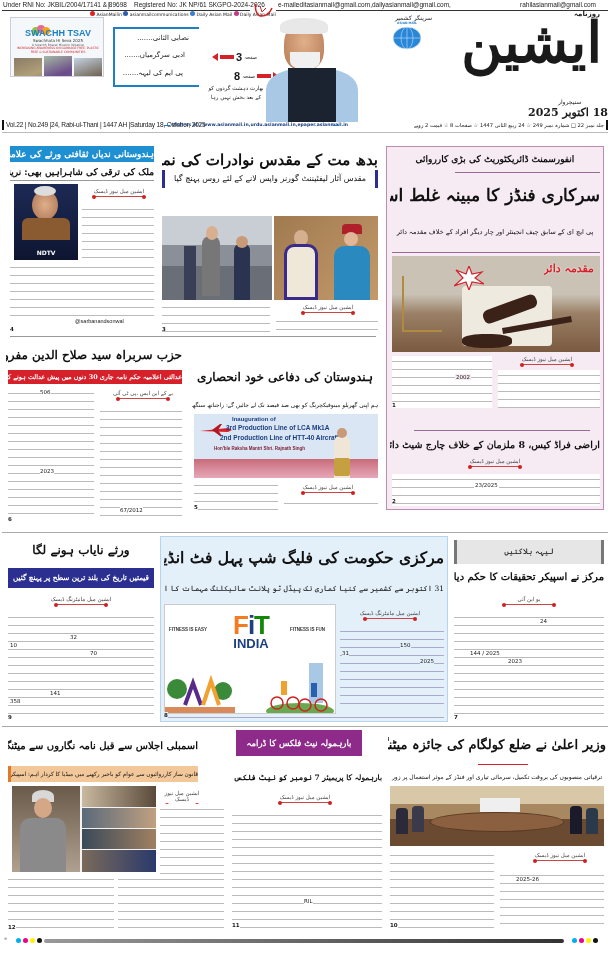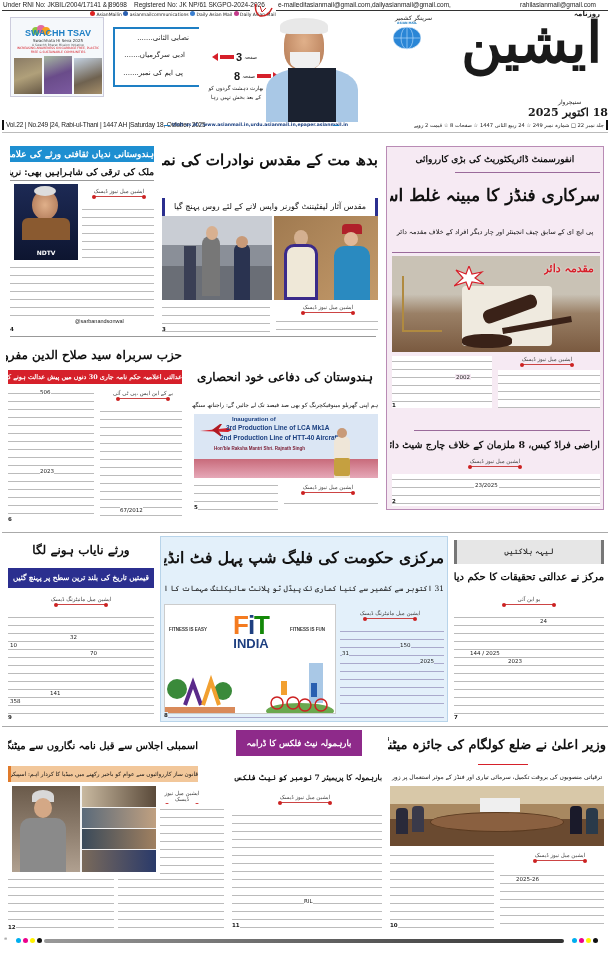--- a/index.html
+++ b/index.html
@@ -43,42 +43,42 @@
   <span>Daily Asian Mail</span>
 </div>
 
 <div class="abs" style="left:252px;top:2px;width:22px;height:16px">
   <svg width="22" height="16" viewBox="0 0 22 16">
       <path d="M4 2 Q2 10 8 14 Q16 15 20 6" fill="none" stroke="#c22" stroke-width="1.5"></path>
       <path d="M8 4 L10 10 L14 6" fill="none" stroke="#c22" stroke-width="1"></path>
     </svg>
 </div>
 
-<div class="abs" style="left:10px;top:17px;width:94px;height:80px;background:#f5f8fb;border:1px solid #ccd;overflow:hidden">
+<div class="abs" style="left:10px;top:17px;width:94px;height:60px;background:#f5f8fb;border:1px solid #ccd;overflow:hidden">
   <div style="position:absolute;left:20px;top:2px;width:20px;height:10px">
     <svg width="20" height="10">
         <circle cx="5" cy="6" r="4" fill="#8cc63f"></circle>
         <circle cx="10" cy="4" r="4" fill="#e26aa0"></circle>
         <circle cx="15" cy="6" r="4" fill="#f6a21b"></circle>
       </svg>
   </div>
   <div style="position:absolute;left:0;top:10px;width:94px;text-align:center;font-size:9px;font-weight:bold;color:#1e7fc4;font-family:'Liberation Sans',sans-serif">SWACHH TSAV</div>
   <div style="position:absolute;left:0;top:20px;width:94px;text-align:center;font-size:4px;color:#333">Swachhata Hi Seva 2025</div>
   <div style="position:absolute;left:0;top:25px;width:94px;text-align:center;font-size:3px;color:#555">A Swachh Bharat Mission Initiative</div>
   <div style="position:absolute;left:4px;top:29px;width:86px;text-align:center;font-size:3px;line-height:3.5px;color:#d6202a">INCREASING AWARENESS ON GARBAGE FREE, PLASTIC FREE &amp; SUSTAINABLE COMMUNITIES</div>
   <div style="position:absolute;left:3px;top:40px;width:28px;height:36px;background:linear-gradient(160deg,#8a7b65,#b0a07a 50%,#665845)"></div>
   <div style="position:absolute;left:33px;top:38px;width:28px;height:38px;background:linear-gradient(160deg,#a7b9a2,#6a4c8a 50%,#7c5aa0)"></div>
   <div style="position:absolute;left:63px;top:40px;width:28px;height:36px;background:linear-gradient(160deg,#c4d2e2,#6f6250 60%,#a68f6a)"></div>
   <div style="position:absolute;left:3px;top:79px;width:88px;height:5px;background:repeating-linear-gradient(90deg,#c44 0 4px,#fff 4px 12px)"></div>
 </div>
 
 <div class="abs" style="left:113px;top:27px;width:86px;height:60px;border:2px solid #1e7fc4;border-right:none;background:#fff">
   <div class="rtl" style="position:absolute;right:10px;top:5px;font-size:7px;font-family:'DejaVu Serif',serif;white-space:nowrap">نصابی الثانی.......</div>
   <div class="rtl" style="position:absolute;right:14px;top:22px;font-size:7px;font-family:'DejaVu Serif',serif;white-space:nowrap">ادبی سرگرمیاں.......</div>
-  <div class="rtl" style="position:absolute;right:16px;top:40px;font-size:7px;font-family:'DejaVu Serif',serif;white-space:nowrap">پی ایم کی نمبر.......</div>
+  <div class="rtl" style="position:absolute;right:16px;top:40px;font-size:7px;font-family:'DejaVu Serif',serif;white-space:nowrap">پی ایم کی لیہہ.......</div>
 </div>
 
 <div class="abs" style="left:212px;top:51px;height:12px;display:flex;align-items:center;gap:2px">
   <span style="display:inline-block;width:0;height:0;border-top:4px solid transparent;border-bottom:4px solid transparent;border-right:6px solid #d6202a"></span>
   <span style="display:inline-block;width:14px;height:4px;background:#d6202a"></span>
   <span style="font-size:11px;font-weight:bold;font-family:'Liberation Sans',sans-serif">3</span>
   <span style="font-size:5px">صفحہ</span>
 </div>
 <div class="abs" style="left:234px;top:70px;height:12px;display:flex;align-items:center;gap:2px">
   <span style="font-size:11px;font-weight:bold;font-family:'Liberation Sans',sans-serif">8</span>
@@ -140,21 +140,21 @@
   <div>ایشین میل نیوز ڈیسک</div>
   <div class="credit-bar"></div>
 </div>
 <div class="abs txt lines" style="left:82px;top:204px;width:72px;height:58px"></div>
 <div class="abs txt lines" style="left:10px;top:262px;width:144px;height:58px"></div>
 <div class="abs" style="left:74px;top:318px;font-size:5.5px;font-family:'Liberation Sans',sans-serif;background:#fff;padding:0 1px">@sarbanandsonwal</div>
 <div class="abs" style="left:10px;top:326px;font-size:5.5px;font-weight:bold">4</div>
 <div class="abs hr" style="left:10px;top:336px;width:144px"></div>
 
 <div class="abs head" style="left:162px;top:148px;width:216px;font-size:15px;line-height:24px">بدھ مت کے مقدس نوادرات کی نمائش</div>
-<div class="abs" style="left:162px;top:198px;width:216px;height:18px;border-left:3px solid #2b2f8f;border-right:3px solid #2b2f8f">
+<div class="abs" style="left:162px;top:170px;width:216px;height:18px;border-left:3px solid #2b2f8f;border-right:3px solid #2b2f8f">
   <div class="head" style="font-size:8px;line-height:18px;font-weight:normal">مقدس آثار لیفٹیننٹ گورنر واپس لانے کے لئے روس پہنچ گیا</div>
 </div>
 <div class="abs photo" style="left:162px;top:216px;width:110px;height:84px;background:linear-gradient(180deg,#c9cdd4 0 35%,#8a8f98 35% 60%,#6a6e76 60%)">
   <div style="position:absolute;left:40px;top:20px;width:18px;height:60px;background:#777;border-radius:8px 8px 0 0"></div>
   <div style="position:absolute;left:44px;top:10px;width:12px;height:14px;border-radius:50%;background:#d8b090"></div>
   <div style="position:absolute;left:72px;top:28px;width:16px;height:56px;background:#2a3350;border-radius:6px 6px 0 0"></div>
   <div style="position:absolute;left:74px;top:20px;width:12px;height:12px;border-radius:50%;background:#c89a78"></div>
   <div style="position:absolute;left:22px;top:30px;width:12px;height:54px;background:#3a3f55"></div>
 </div>
 <div class="abs photo" style="left:274px;top:216px;width:104px;height:84px;background:linear-gradient(135deg,#a07a50,#c49a6a)">
@@ -308,21 +308,21 @@
 <div class="abs txt" style="left:340px;top:626px;width:104px;height:80px;background:repeating-linear-gradient(#e3f0fa 0 5px,#aac 5px 6px,#e3f0fa 6px 8px)"></div>
 <div class="abs" style="left:400px;top:642px;font-size:5.5px;background:#e3f0fa">150</div>
 <div class="abs" style="left:342px;top:650px;font-size:5.5px;background:#e3f0fa">31</div>
 <div class="abs" style="left:420px;top:658px;font-size:5.5px;background:#e3f0fa">2025</div>
 <div class="abs txt" style="left:164px;top:714px;width:280px;height:6px;background:repeating-linear-gradient(#e3f0fa 0 3px,#aac 3px 4px,#e3f0fa 4px 6px)"></div>
 <div class="abs" style="left:164px;top:712px;font-size:5.5px;font-weight:bold;background:#e3f0fa">8</div>
 
 <div class="abs" style="left:454px;top:540px;width:150px;height:24px;background:#e6e6e6;border-left:3px solid #777;border-right:3px solid #777">
   <div class="head" style="font-size:8px;line-height:24px;font-weight:normal">لیہہ ہلاکتیں</div>
 </div>
-<div class="abs head" style="left:454px;top:566px;width:150px;font-size:10px;line-height:22px">مرکز نے عدالتی تحقیقات کا حکم دیا</div>
+<div class="abs head" style="left:454px;top:566px;width:150px;font-size:10px;line-height:22px">مرکز نے اسپیکر تحقیقات کا حکم دیا</div>
 <div class="abs credit" style="left:494px;top:596px;width:70px">
   <div>یو این آئی</div>
   <div class="credit-bar"></div>
 </div>
 <div class="abs txt lines" style="left:454px;top:612px;width:150px;height:108px"></div>
 <div class="abs" style="left:540px;top:618px;font-size:5.5px;background:#fff">24</div>
 <div class="abs" style="left:470px;top:650px;font-size:5.5px;background:#fff">144 / 2025</div>
 <div class="abs" style="left:508px;top:658px;font-size:5.5px;background:#fff">2023</div>
 <div class="abs" style="left:454px;top:714px;font-size:5.5px;font-weight:bold;background:#fff">7</div>
 

